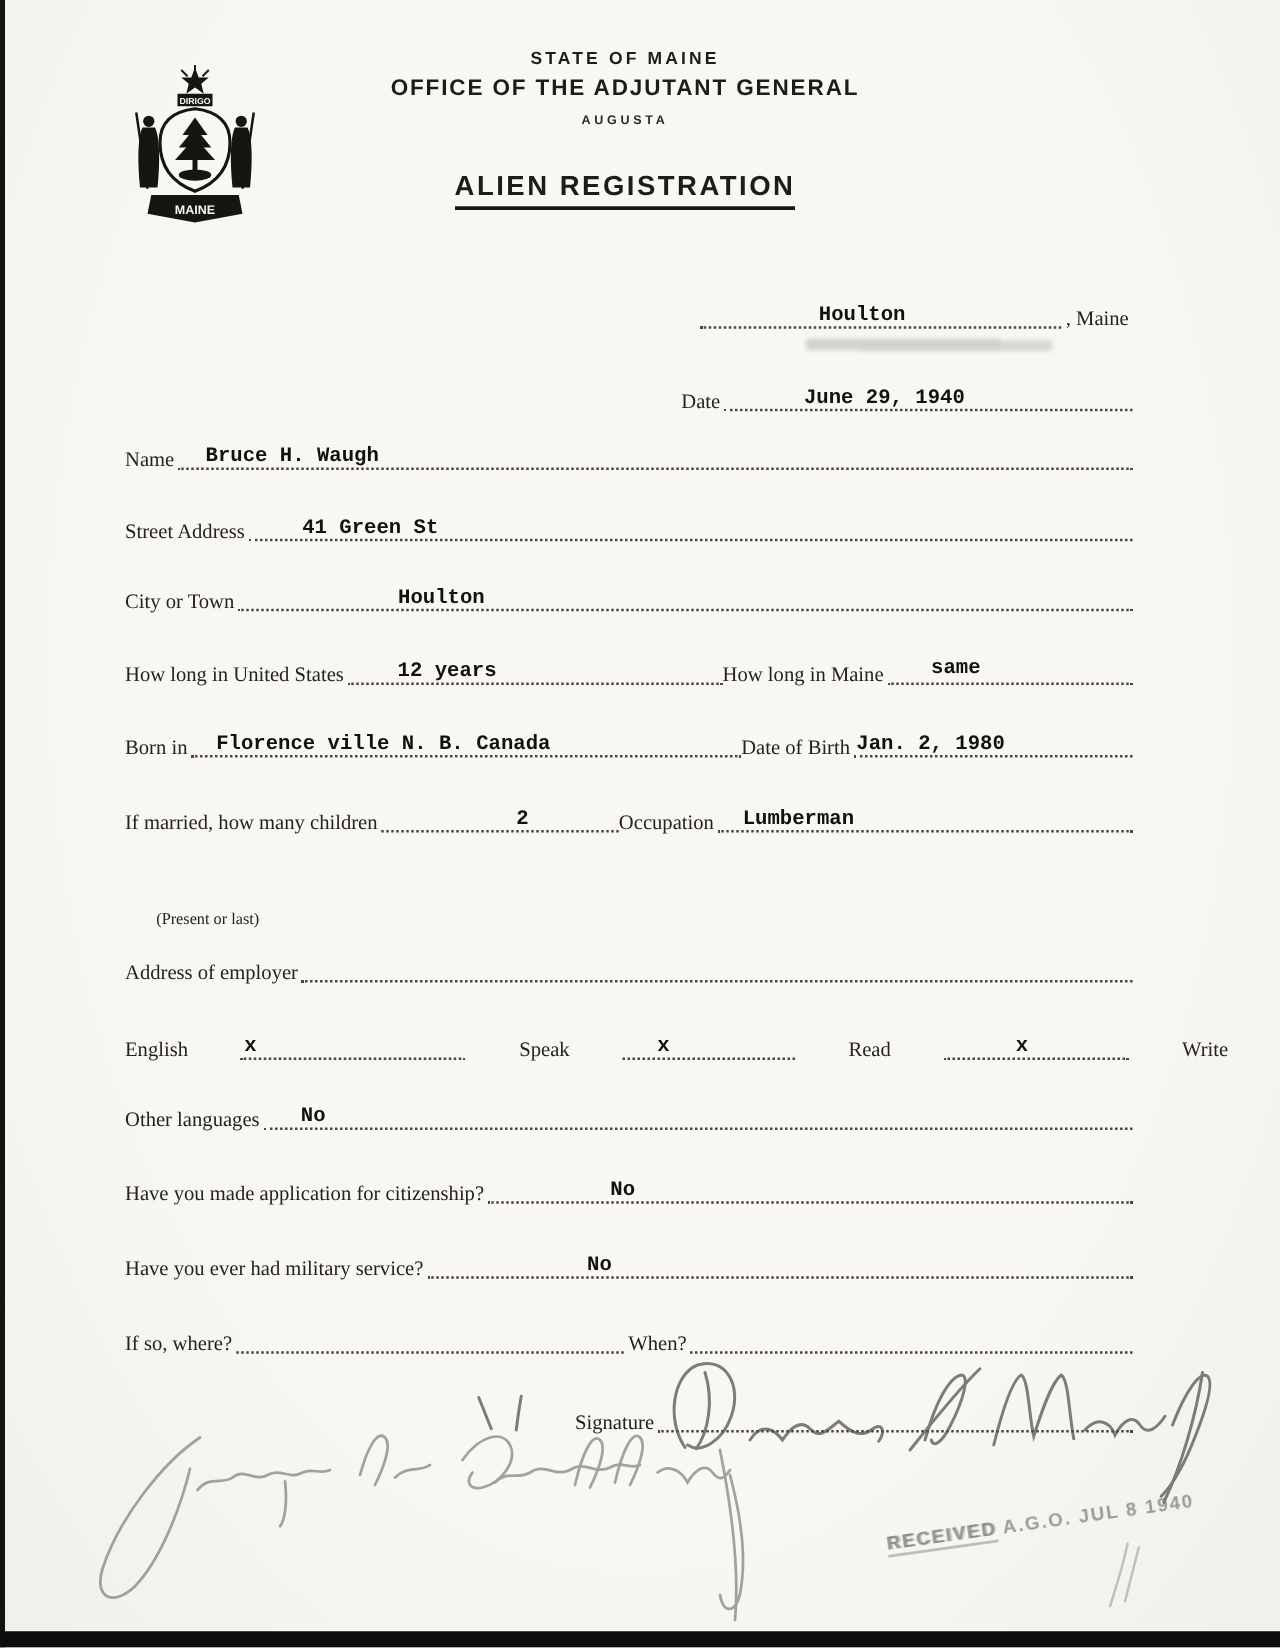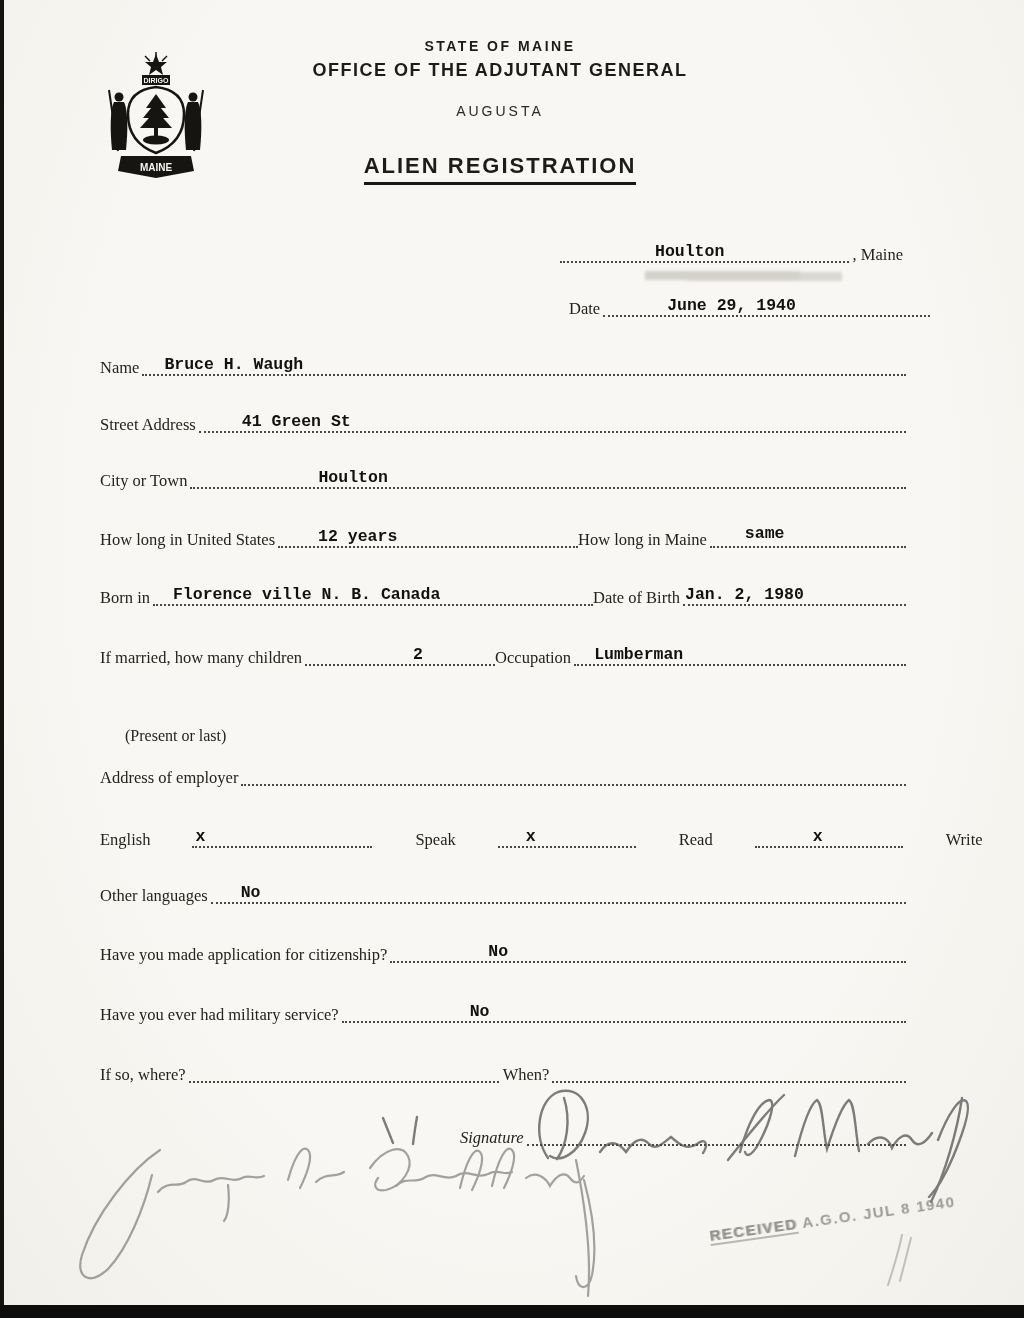--- a/index.html
+++ b/index.html
@@ -8,35 +8,35 @@
        background:#e8e6e1;}
   .page{position:absolute;left:0;top:0;width:1024px;height:1318px;
         background:radial-gradient(ellipse at 50% 40%, #f8f7f3 60%, #f1efe9 100%);}
   .edge-left{position:absolute;left:0;top:0;width:4px;height:1318px;background:#14130f;}
   .edge-bottom{position:absolute;left:0;bottom:0;width:1024px;height:13px;background:#0e0d0b;}
 
   
   .hdr{position:absolute;left:220px;top:38px;width:560px;text-align:center;color:#1d1c18;}
   .hdr .l1{font-family:"Liberation Sans",sans-serif;font-weight:bold;font-size:14px;letter-spacing:2.5px;}
   .hdr .l2{font-family:"Liberation Sans",sans-serif;font-weight:bold;font-size:18px;letter-spacing:1.5px;margin-top:6px;}
-  .hdr .l3{font-family:"Liberation Sans",sans-serif;font-weight:normal;font-size:14px;letter-spacing:3px;margin-top:22px;color:#2a2925;}
+  .hdr .l3{font-family:"Liberation Sans",sans-serif;font-weight:bold;font-size:10px;letter-spacing:3px;margin-top:10px;color:#2a2925;}
   .hdr .title{display:inline-block;margin-top:34px;font-family:"Liberation Sans",sans-serif;
               font-weight:bold;font-size:22px;letter-spacing:2px;border-bottom:3px solid #181713;padding-bottom:3px;}
   .seal{position:absolute;left:103px;top:50px;width:106px;height:142px;}
 
   
   .row{position:absolute;display:flex;align-items:flex-end;height:27px;}
   .lbl{font-size:16.5px;color:#26231d;white-space:nowrap;padding:0 3px 0 0;line-height:1;}
   .lbl.mid{padding-left:4px;}
   .line{border-bottom:2px dotted #4b473f;position:relative;align-self:stretch;}
   .grow{flex:1;}
   .val{position:absolute;bottom:1px;font-family:"Liberation Mono",monospace;font-weight:bold;
        font-size:15px;color:#121110;white-space:nowrap;line-height:1;}
   .val.big{font-size:16.5px;}
-  .sub{position:absolute;font-size:16px;color:#26231d;}
+  .sub{position:absolute;font-size:13px;color:#26231d;}
   .struck{position:relative;display:inline-block;letter-spacing:3px;}
   .struck .over{position:absolute;left:0;top:0;}
   .ghost{position:absolute;left:645px;top:271px;width:155px;height:9px;
          background:rgba(150,147,138,.38);filter:blur(1.6px);box-shadow:42px 1px 0 rgba(150,147,138,.3);}
 
   
   .stamp{position:absolute;left:708px;top:1208px;width:275px;transform:rotate(-8deg);
          font-family:"Liberation Sans",sans-serif;font-weight:bold;font-size:15px;
          letter-spacing:1.5px;color:rgba(122,121,114,.72);white-space:nowrap;filter:blur(.4px);}
   .stamp .w1{border-bottom:2px solid rgba(122,121,114,.5);text-shadow:1.5px 0 rgba(122,121,114,.45);}
@@ -84,21 +84,21 @@
   </div>
 
   <div class="row" style="left:560px;top:236px;width:346px;">
     <span class="line" style="width:296px;">
       <span class="val big" style="left:95px;">Houlton</span>
     </span>
     <span class="lbl mid">, Maine</span>
   </div>
   <div class="ghost"></div>
 
-  <div class="row" style="left:545px;top:290px;width:361px;margin-left:24px;">
+  <div class="row" style="left:545px;top:302px;width:361px;">
     <span class="lbl">Date</span>
     <span class="line grow">
       <span class="val big" style="left:64px;">June 29, 1940</span>
     </span>
   </div>
 
   <div class="row" style="left:100px;top:349px;width:806px;">
     <span class="lbl">Name</span>
     <span class="line grow">
       <span class="val big" style="left:22px;">Bruce H. Waugh</span>
@@ -205,21 +205,21 @@
     <span class="lbl">If so, where?</span>
     <span class="line" style="flex:0 0 310px;">
       <span class="val big" style="left:30px;"></span>
     </span>
     <span class="lbl mid">When?</span>
     <span class="line grow">
       <span class="val big" style="left:30px;"></span>
     </span>
   </div>
 
-  <div class="row" style="left:460px;top:1119px;width:446px;font-style:italic;">
+  <div class="row" style="left:460px;top:1119px;width:446px;">
     <span class="lbl">Signature</span>
     <span class="line grow"></span>
   </div>
 
 
   <svg class="hw" viewBox="0 0 940 270">
 
     <g fill="none" stroke="#4e4e4e" stroke-width="2.4" stroke-linecap="round" opacity="0.72" aria-label="Bruce H Waugh">
       <path d="M 508,118 C 493,96 498,60 518,52 C 540,45 554,68 545,93 C 538,113 521,123 510,116"></path>
       <path d="M 524,58 C 531,80 527,105 517,119"></path>

